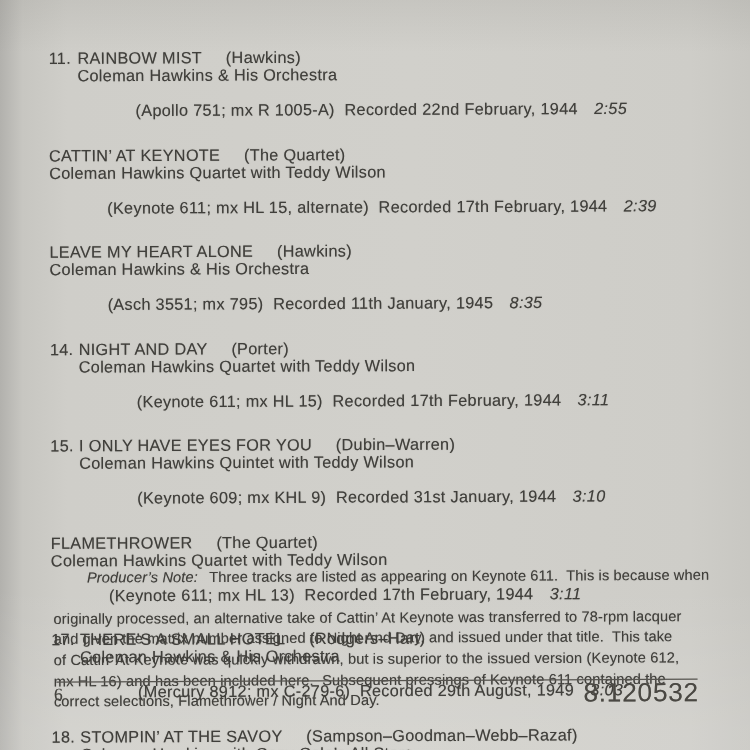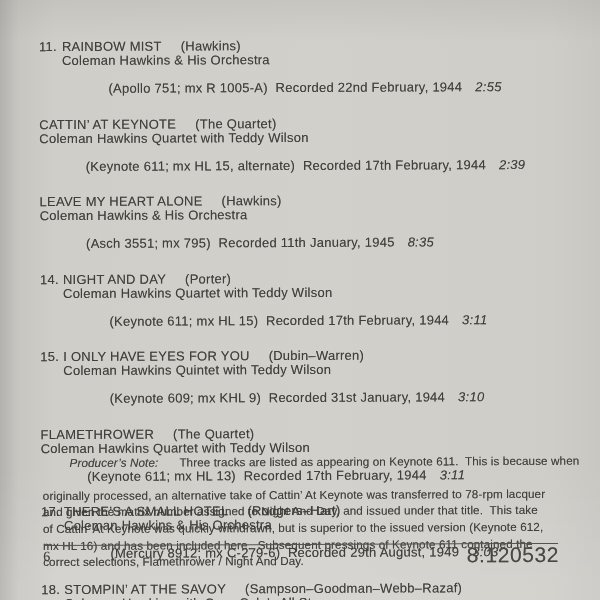--- a/index.html
+++ b/index.html
@@ -58,21 +58,21 @@
     top: 437px;
     left: 42px;
     font-size: 11.7px;
     line-height: 16.6px;
     letter-spacing: 0.1px;
     text-shadow: 0 0 0.6px rgba(64,63,59,0.5);
   }
   .note-line { white-space: pre; }
   .note-label {
     font-style: italic;
-    margin-right: 21px;
+    margin-right: 9px;
   }
   .rule {
     position: absolute;
     top: 544px;
     left: 44px;
     width: 513px;
     height: 0;
     border-top: 1.6px solid #56544f;
   }
   .footer-page {

